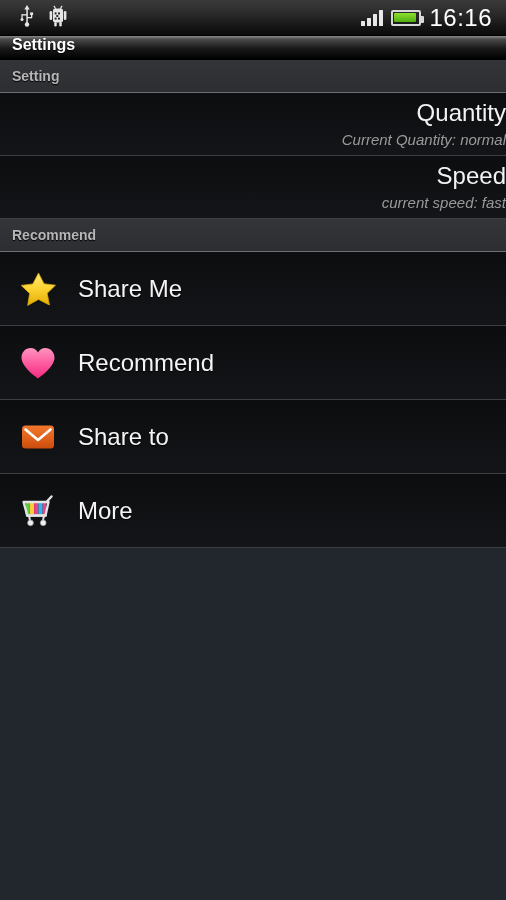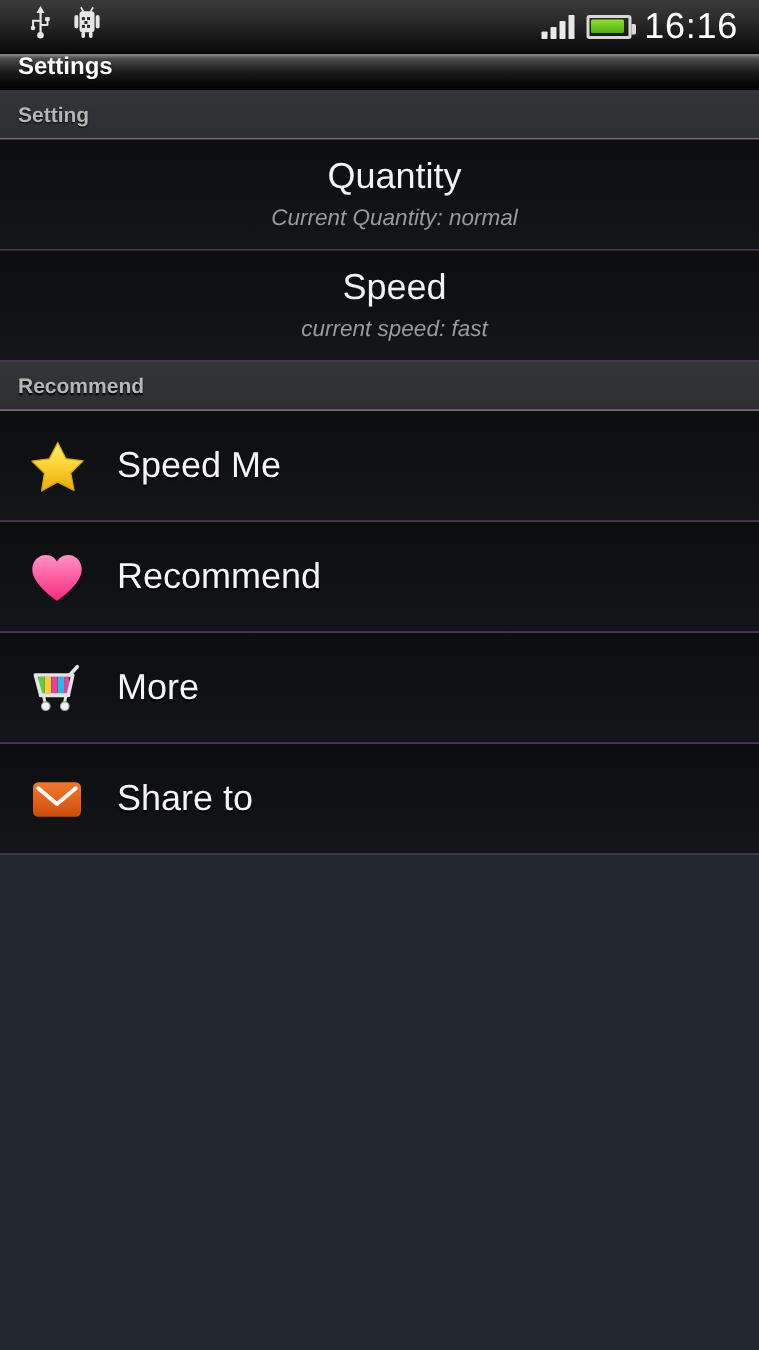--- a/index.html
+++ b/index.html
@@ -62,21 +62,21 @@
     color:#b6b6b6; font-size:14px; font-weight:bold; padding-left:12px;
     text-shadow:0 1px 1px #000;
   }
 
   .row{
     position:relative; width:100%;
     background:linear-gradient(to bottom,#0c0d0f 0%,#141518 100%);
     border-bottom:1px solid #3c3f44;
     display:flex; align-items:center;
   }
-  .row.two-line{ height:74px; flex-direction:column; align-items:center; justify-content:center; padding-left:20px; }
+  .row.two-line{ height:63px; flex-direction:column; align-items:flex-end; justify-content:center; padding-left:20px; }
   .row.icon-row{ height:74px; padding-left:18px; }
 
   .row .pref-title{ color:#f2f2f2; font-size:24px; font-weight:400; line-height:1.1; }
   .row .pref-summary{ color:#9a9a9a; font-size:15px; margin-top:5px;font-style:italic; }
 
   .row .label{ color:#f4f4f4; font-size:24px; font-weight:400; margin-left:20px; text-shadow:0 1px 1px #000; }
 
   .ic{ width:40px; height:40px; flex:0 0 40px; position:relative; }
 
   
@@ -181,76 +181,76 @@
           <defs>
             <linearGradient id="gStar" x1="0" y1="0" x2="0" y2="1">
               <stop offset="0%" stop-color="#ffe97a"></stop>
               <stop offset="45%" stop-color="#fcd535"></stop>
               <stop offset="100%" stop-color="#e6ad08"></stop>
             </linearGradient>
           </defs>
           <path d="M20.5 4 L26 14.8 L37.5 16.2 L29.2 24.3 L31.4 36 L20.5 30.4 L9.7 36.4 L11.6 24.5 L3.2 16.4 L14.8 14.9 Z" fill="url(#gStar)" stroke="#d8a400" stroke-width="0.8" stroke-linejoin="round"></path>
         </svg>
       </span>
-      <span class="label">Speed Me</span>
+      <span class="label">Share Me</span>
     </div>
 
     <div class="row icon-row">
       <span class="ic ic-heart">
         <svg viewBox="0 0 40 40">
           <defs>
             <linearGradient id="gHeart" x1="0" y1="0" x2="0" y2="1">
               <stop offset="0%" stop-color="#ff93c0"></stop>
               <stop offset="50%" stop-color="#fd5c9f"></stop>
               <stop offset="100%" stop-color="#f72a82"></stop>
             </linearGradient>
           </defs>
           <path d="M20 35.5 C20 35.5 3.5 24.6 3.5 14.6 C3.5 9.1 7.6 5 12.6 5 C16 5 18.7 6.9 20 9.4 C21.3 6.9 24 5 27.4 5 C32.4 5 36.5 9.1 36.5 14.6 C36.5 24.6 20 35.5 20 35.5 Z" fill="url(#gHeart)"></path>
         </svg>
       </span>
       <span class="label">Recommend</span>
-    </div>
-
-    <div class="row icon-row">
-      <span class="ic ic-cart">
-        <svg viewBox="0 0 40 40">
-          <g>
-
-            <rect x="7.5" y="12" width="4.3" height="11" fill="#5fc94a"></rect>
-            <rect x="11.8" y="12" width="4.3" height="11" fill="#f7cf2e"></rect>
-            <rect x="16.1" y="12" width="4.3" height="11" fill="#ec3f8f"></rect>
-            <rect x="20.4" y="12" width="4.3" height="11" fill="#2fb6e8"></rect>
-            <rect x="24.7" y="12" width="3.4" height="11" fill="#ec3f8f"></rect>
-
-            <path d="M5.6 11 L30.5 11 L27.5 24.5 L9.2 24.5 Z" fill="none" stroke="#e4e4e4" stroke-width="2.4" stroke-linejoin="round"></path>
-
-            <path d="M28.5 11 L33.5 5.5" stroke="#e4e4e4" stroke-width="2.4" stroke-linecap="round" fill="none"></path>
-            <path d="M9.2 24.5 L27.5 24.5" stroke="#e4e4e4" stroke-width="2.6" stroke-linecap="round"></path>
-            <path d="M11 24.5 L12 29.5 M26 24.5 L25 29.5" stroke="#e4e4e4" stroke-width="2" stroke-linecap="round"></path>
-            <circle cx="12.5" cy="31.8" r="2.9" fill="#f0f0f0" stroke="#9a9a9a" stroke-width="0.7"></circle>
-            <circle cx="25.2" cy="31.8" r="2.9" fill="#f0f0f0" stroke="#9a9a9a" stroke-width="0.7"></circle>
-          </g>
-        </svg>
-      </span>
-      <span class="label">More</span>
     </div>
 
     <div class="row icon-row">
       <span class="ic ic-mail">
         <svg viewBox="0 0 40 40">
           <defs>
             <linearGradient id="gMail" x1="0" y1="0" x2="0" y2="1">
               <stop offset="0%" stop-color="#f2782d"></stop>
               <stop offset="55%" stop-color="#e1611a"></stop>
               <stop offset="100%" stop-color="#c94d0d"></stop>
             </linearGradient>
           </defs>
           <rect x="4" y="8.5" width="32" height="23" rx="3.5" fill="url(#gMail)"></rect>
           <path d="M7.5 12.5 L20 23 L32.5 12.5" fill="none" stroke="#ffffff" stroke-width="2.6" stroke-linecap="round" stroke-linejoin="round"></path>
         </svg>
       </span>
       <span class="label">Share to</span>
     </div>
 
+    <div class="row icon-row">
+      <span class="ic ic-cart">
+        <svg viewBox="0 0 40 40">
+          <g>
+
+            <rect x="7.5" y="12" width="4.3" height="11" fill="#5fc94a"></rect>
+            <rect x="11.8" y="12" width="4.3" height="11" fill="#f7cf2e"></rect>
+            <rect x="16.1" y="12" width="4.3" height="11" fill="#ec3f8f"></rect>
+            <rect x="20.4" y="12" width="4.3" height="11" fill="#2fb6e8"></rect>
+            <rect x="24.7" y="12" width="3.4" height="11" fill="#ec3f8f"></rect>
+
+            <path d="M5.6 11 L30.5 11 L27.5 24.5 L9.2 24.5 Z" fill="none" stroke="#e4e4e4" stroke-width="2.4" stroke-linejoin="round"></path>
+
+            <path d="M28.5 11 L33.5 5.5" stroke="#e4e4e4" stroke-width="2.4" stroke-linecap="round" fill="none"></path>
+            <path d="M9.2 24.5 L27.5 24.5" stroke="#e4e4e4" stroke-width="2.6" stroke-linecap="round"></path>
+            <path d="M11 24.5 L12 29.5 M26 24.5 L25 29.5" stroke="#e4e4e4" stroke-width="2" stroke-linecap="round"></path>
+            <circle cx="12.5" cy="31.8" r="2.9" fill="#f0f0f0" stroke="#9a9a9a" stroke-width="0.7"></circle>
+            <circle cx="25.2" cy="31.8" r="2.9" fill="#f0f0f0" stroke="#9a9a9a" stroke-width="0.7"></circle>
+          </g>
+        </svg>
+      </span>
+      <span class="label">More</span>
+    </div>
+
     <div class="filler" style="height:276px;"></div>
 
   </div>
 </div>
 
 </body></html>

